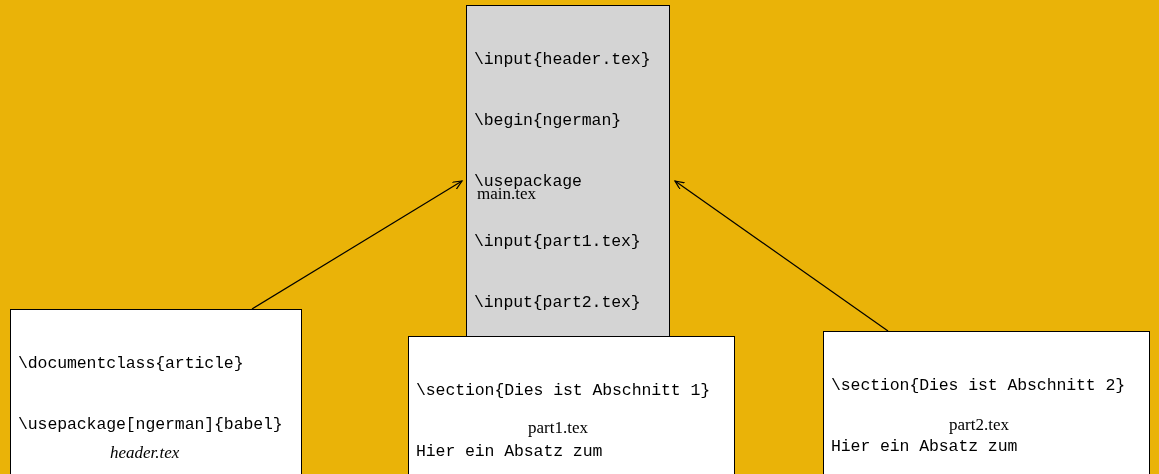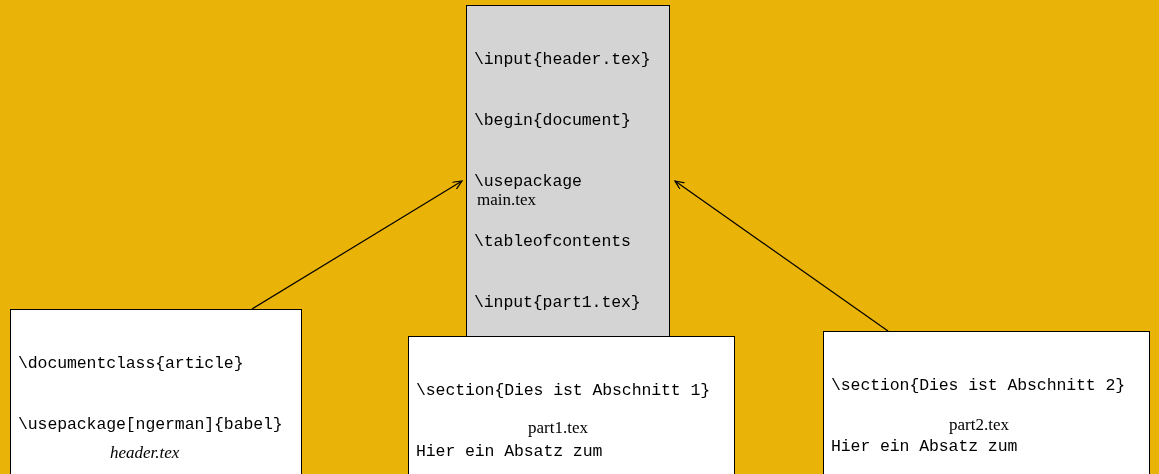--- a/index.html
+++ b/index.html
@@ -47,21 +47,21 @@
   .node-label {
     position: absolute;
     font-family: "Liberation Serif", "DejaVu Serif", serif;
     font-size: 17px;
     color: #000000;
     white-space: nowrap;
   }
 
   
   #node-main      { left: 466px; top: 5px;   width: 204px; }
-  #label-main     { left: 477px; top: 190px; }
+  #label-main     { left: 477px; top: 184px; }
 
   #node-header    { left: 10px;  top: 309px; width: 292px; }
   #label-header   { left: 110px; top: 443px; font-style: italic; }
 
   #node-part1     { left: 408px; top: 336px; width: 327px; }
   #label-part1    { left: 528px; top: 418px; }
 
   #node-part2     { left: 823px; top: 331px; width: 327px; }
   #label-part2    { left: 949px; top: 415px; text-align: right; }
 </style>
@@ -79,23 +79,22 @@
 
     <line x1="252" y1="309" x2="462" y2="181" stroke="#000000" stroke-width="1.2" marker-end="url(#arrowhead)"></line>
 
     <line x1="568" y1="336" x2="568" y2="174" stroke="#000000" stroke-width="1.2" marker-end="url(#arrowhead)"></line>
 
     <line x1="888" y1="331" x2="675" y2="181" stroke="#000000" stroke-width="1.2" marker-end="url(#arrowhead)"></line>
   </svg>
 
   <div id="node-main" class="node filled">
     <span class="code-line">\input{header.tex}</span>
-    <span class="code-line">\begin{document}</span>
+    <span class="code-line">\begin{ngerman}</span>
     <span class="code-line">\usepackage</span>
-    <span class="code-line">\tableofcontents</span>
     <span class="code-line">\input{part1.tex}</span>
     <span class="code-line">\input{part2.tex}</span>
     <span class="code-line">\end{document}</span>
   </div>
   <div id="label-main" class="node-label">main.tex</div>
 
   <div id="node-header" class="node plain">
     <span class="code-line">\documentclass{article}</span>
     <span class="code-line">\usepackage[ngerman]{babel}</span>
     

